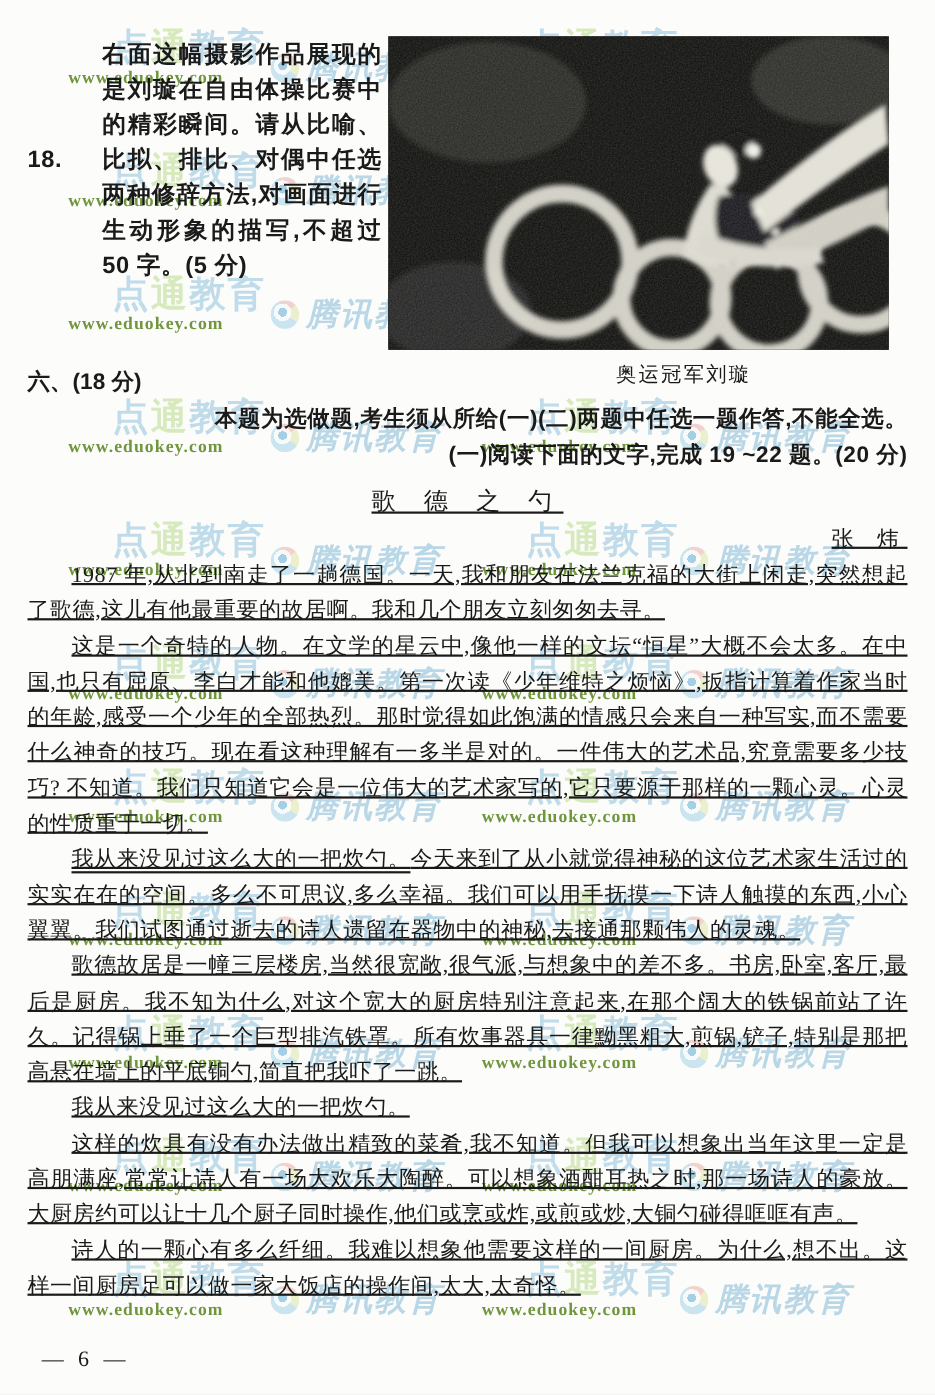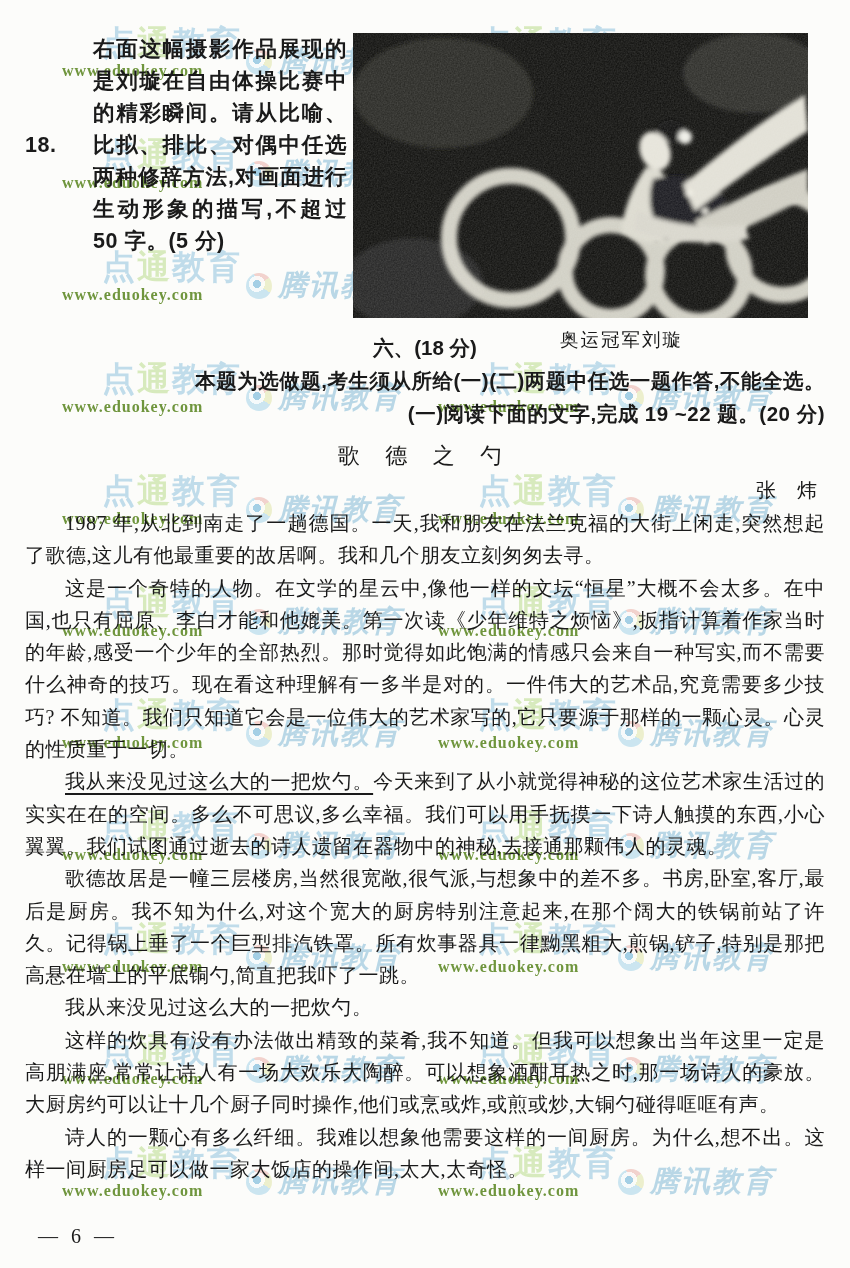--- a/index.html
+++ b/index.html
@@ -37,28 +37,28 @@
   .top-section { position:relative; height:332px; padding-top:33px; box-sizing:border-box; }
   .q18 { display:flex; width:322px;
     font-family:"Liberation Sans", sans-serif; font-weight:bold;
     font-size:21.5px; line-height:32px; letter-spacing:.5px; text-align:justify;align-items:center;
   }
   .q18-num { flex:0 0 36px; }
   .q18-text { flex:1;margin-left:32px; }
   .photo-fig { position:absolute; left:328px; top:33px; width:537px; }
   .photo { display:block; width:455px; height:285px; background:#0d0d0b; }
   .photo-caption { margin-top:9px; text-align:center; font-size:18.5px; letter-spacing:2px; }
-  .sec-heading { font-family:"Liberation Sans", sans-serif; font-weight:bold; font-size:20.5px; line-height:32px;text-align:center; }
+  .sec-heading { font-family:"Liberation Sans", sans-serif; font-weight:bold; font-size:20.5px; line-height:32px; }
   .sec-instruction, .sec-sub {
     font-family:"Liberation Sans", sans-serif; font-weight:bold;
     font-size:20.5px; line-height:33px; text-indent:2em; letter-spacing:.5px;text-align:right;
   }
   .essay-title { text-align:center; font-size:22px; letter-spacing:10px; margin-top:9px; line-height:34px; }
   .essay-author { text-align:right; font-size:20px; letter-spacing:8px; line-height:34px; }
-  .essay { margin-top:3px; }
+  .essay { margin-top:3px;text-decoration:underline; }
   .para {
     margin:0; font-size:20px; line-height:32.3px; text-align:justify;
     text-indent:2em; letter-spacing:.5px;
   }
   .para .underline { text-decoration:underline; text-underline-offset:5px; }
   .page-number { position:absolute; left:38px; bottom:20px; z-index:3; font-size:20px; letter-spacing:4px; }
 </style>
 </head>
 <body>
 

